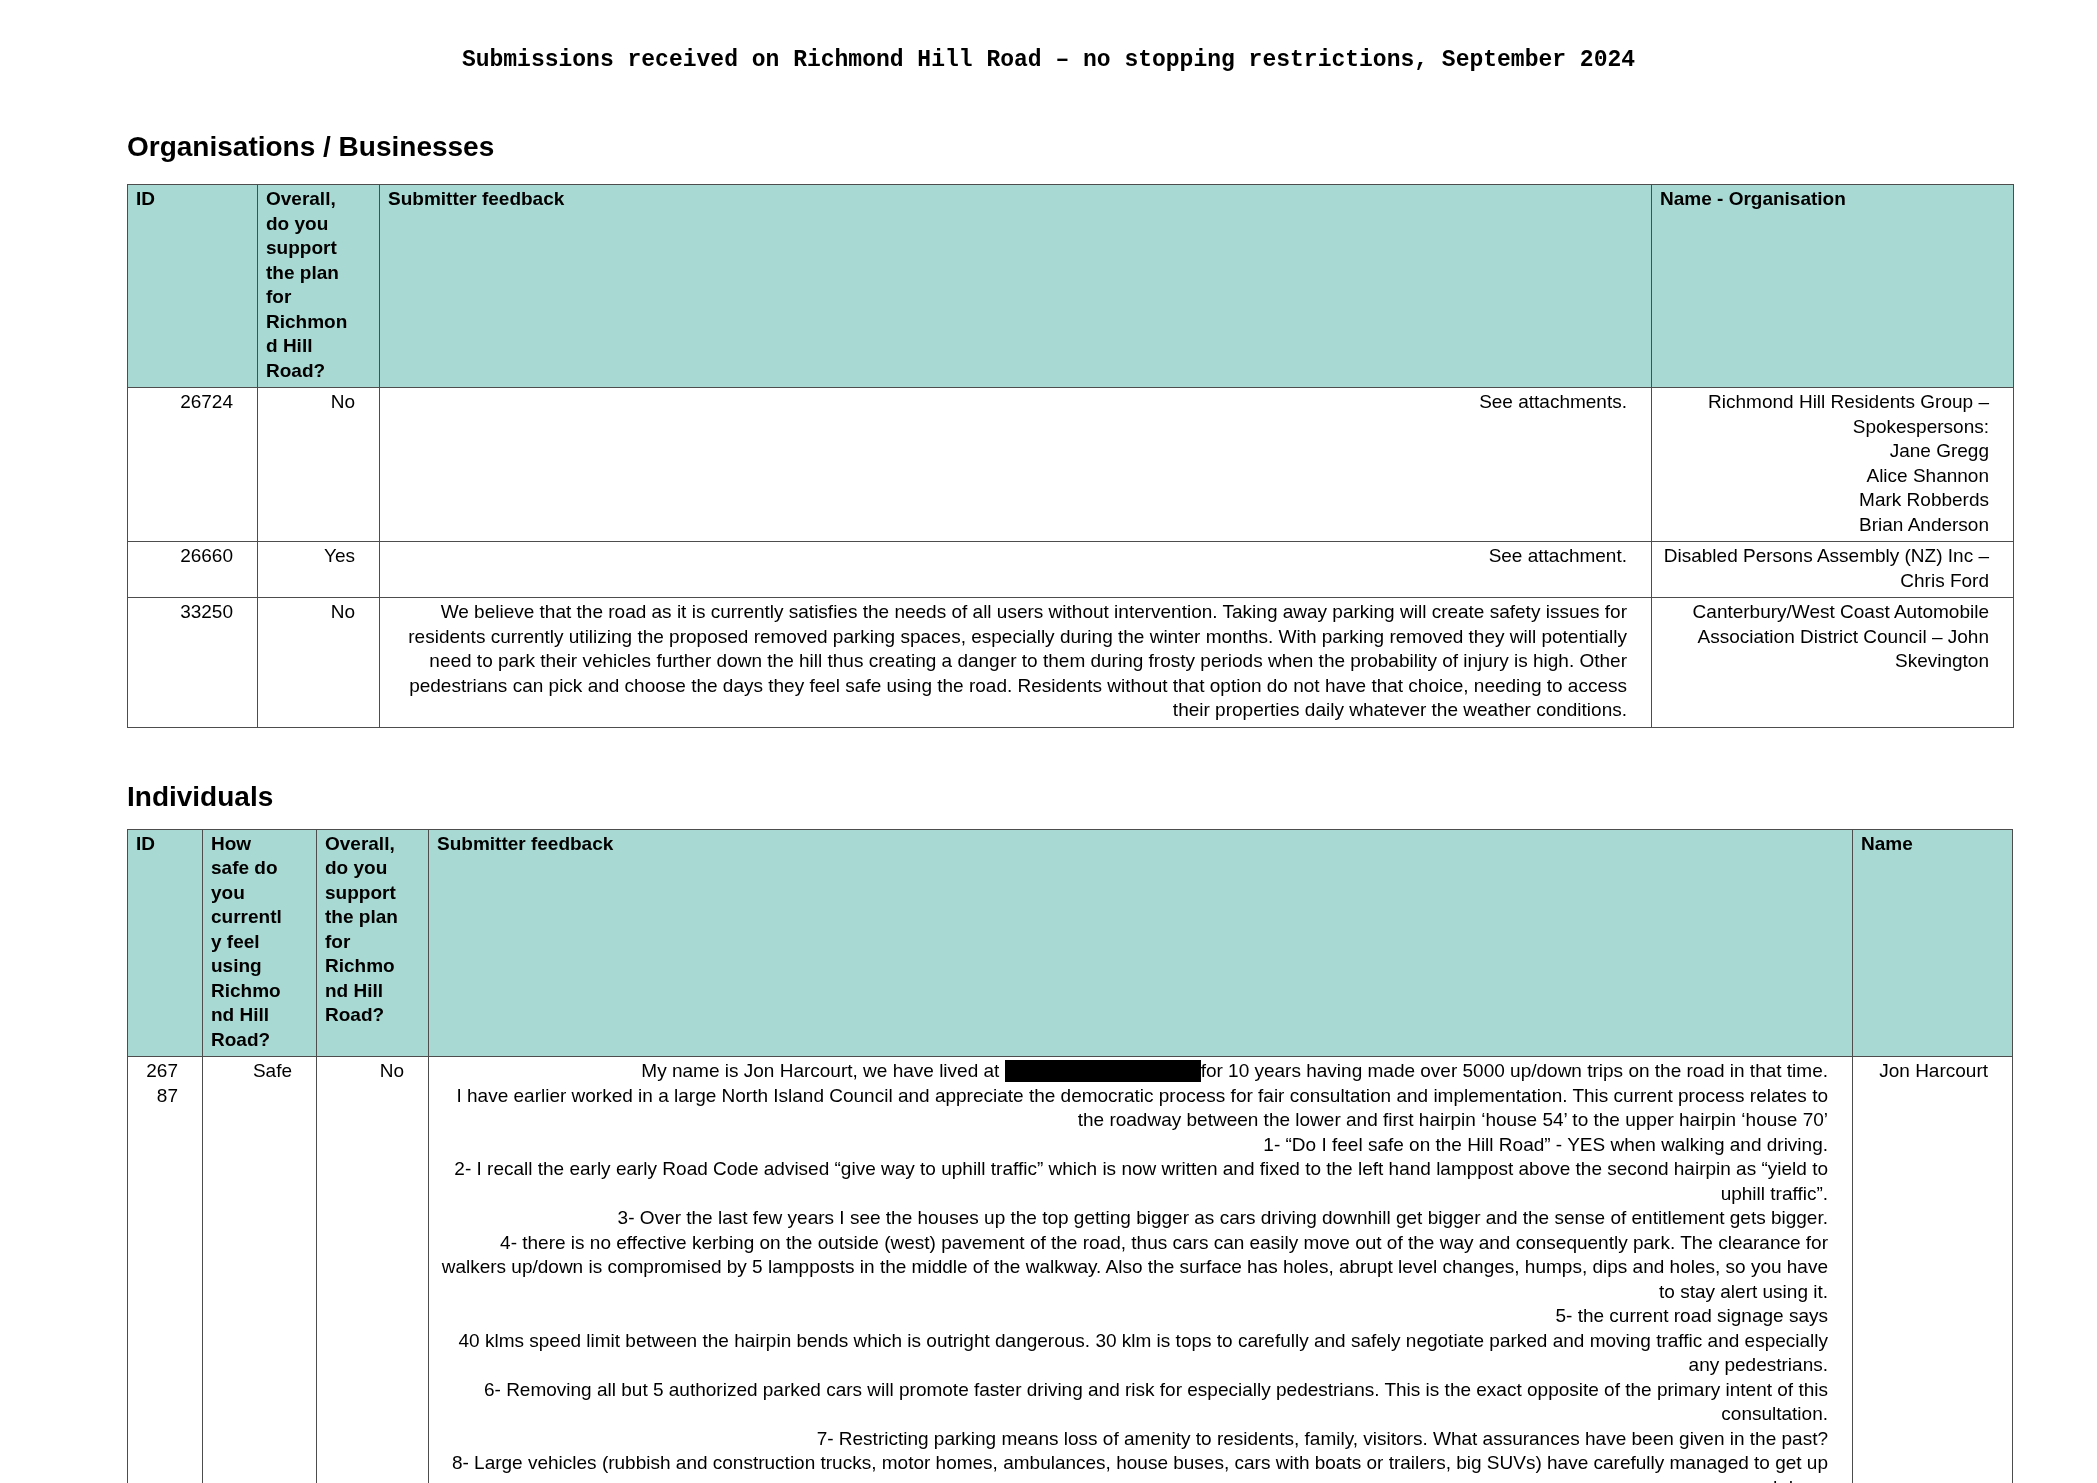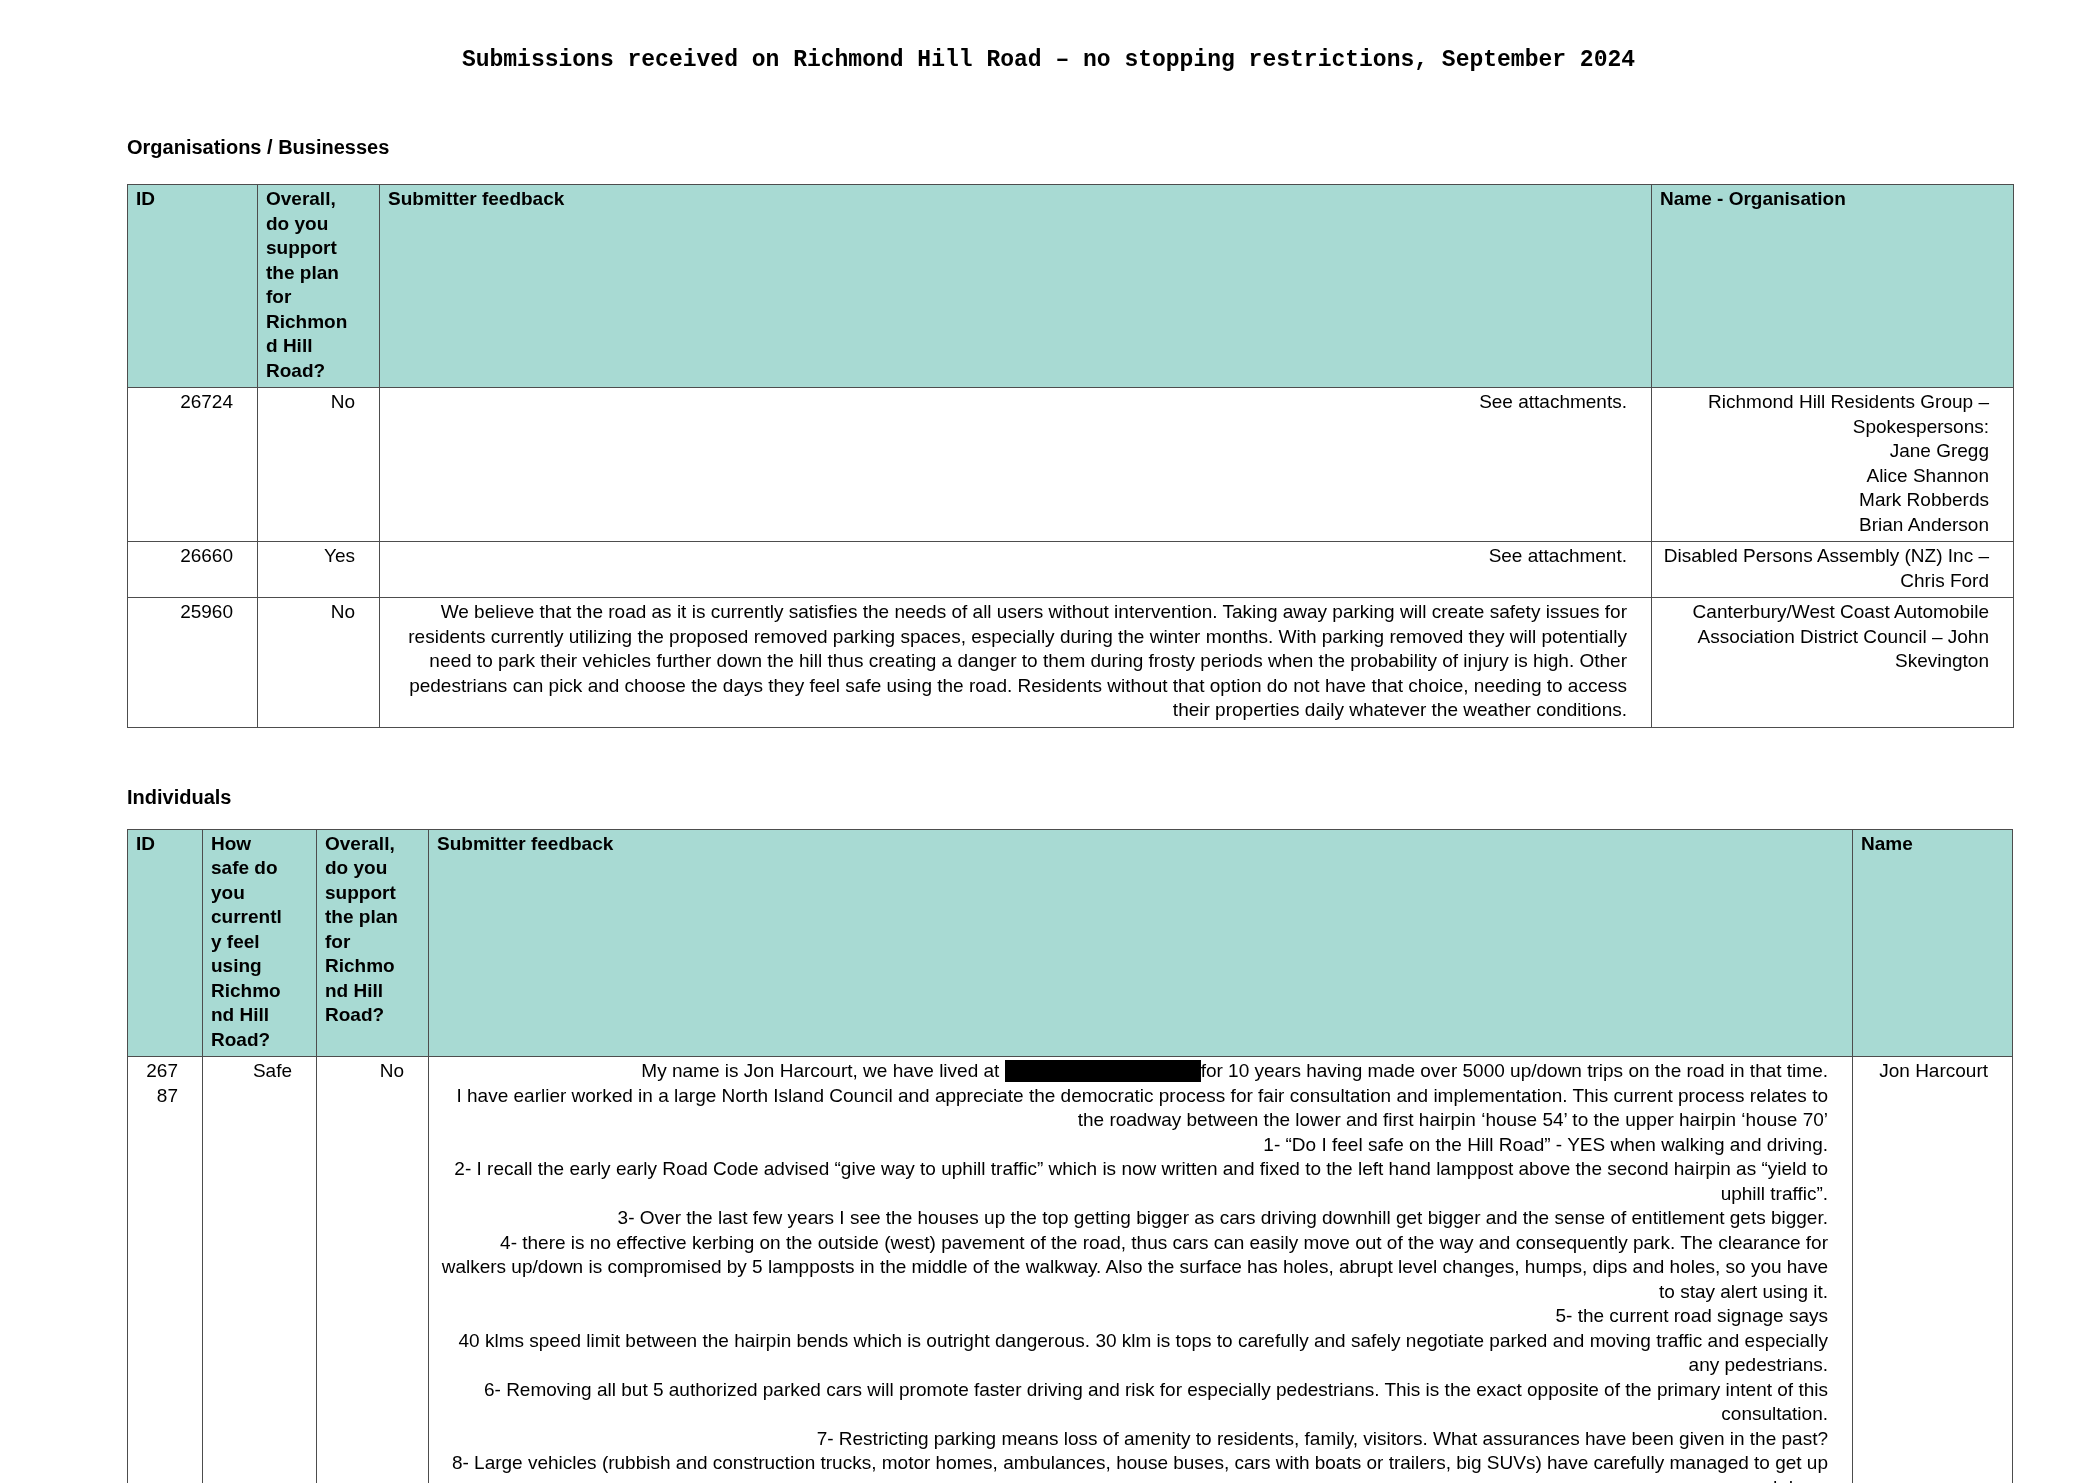--- a/index.html
+++ b/index.html
@@ -17,21 +17,21 @@
   }
   .doc-title {
     padding-top: 46px;
     text-align: center;
     font-size: 23px;
     line-height: 28px;
     font-weight: bold;
     font-family: Liberation Mono, monospace;
   }
   .section-heading {
-    font-size: 20px;
+    font-size: 28px;
     line-height: 34px;
     font-weight: bold;
     margin: 52px 0 0 127px;
   }
   .section-heading.first { margin-top: 56px; }
   table.tbl {
     border-collapse: collapse;
     table-layout: fixed;
     margin-left: 127px;
   }
@@ -99,21 +99,21 @@
 Mark Robberds
 Brian Anderson</td>
       </tr>
       <tr>
         <td>26660</td>
         <td>Yes</td>
         <td>See attachment.</td>
         <td>Disabled Persons Assembly (NZ) Inc – Chris Ford</td>
       </tr>
       <tr>
-        <td>25960</td>
+        <td>33250</td>
         <td>No</td>
         <td>We believe that the road as it is currently satisfies the needs of all users without intervention. Taking away parking will create safety issues for residents currently utilizing the proposed removed parking spaces, especially during the winter months. With parking removed they will potentially need to park their vehicles further down the hill thus creating a danger to them during frosty periods when the probability of injury is high. Other pedestrians can pick and choose the days they feel safe using the road. Residents without that option do not have that choice, needing to access their properties daily whatever the weather conditions.</td>
         <td>Canterbury/West Coast Automobile Association District Council – John Skevington</td>
       </tr>
     </tbody>
   </table>
 
   <div class="section-heading">Individuals</div>
 
   <table class="tbl tbl-ind">

